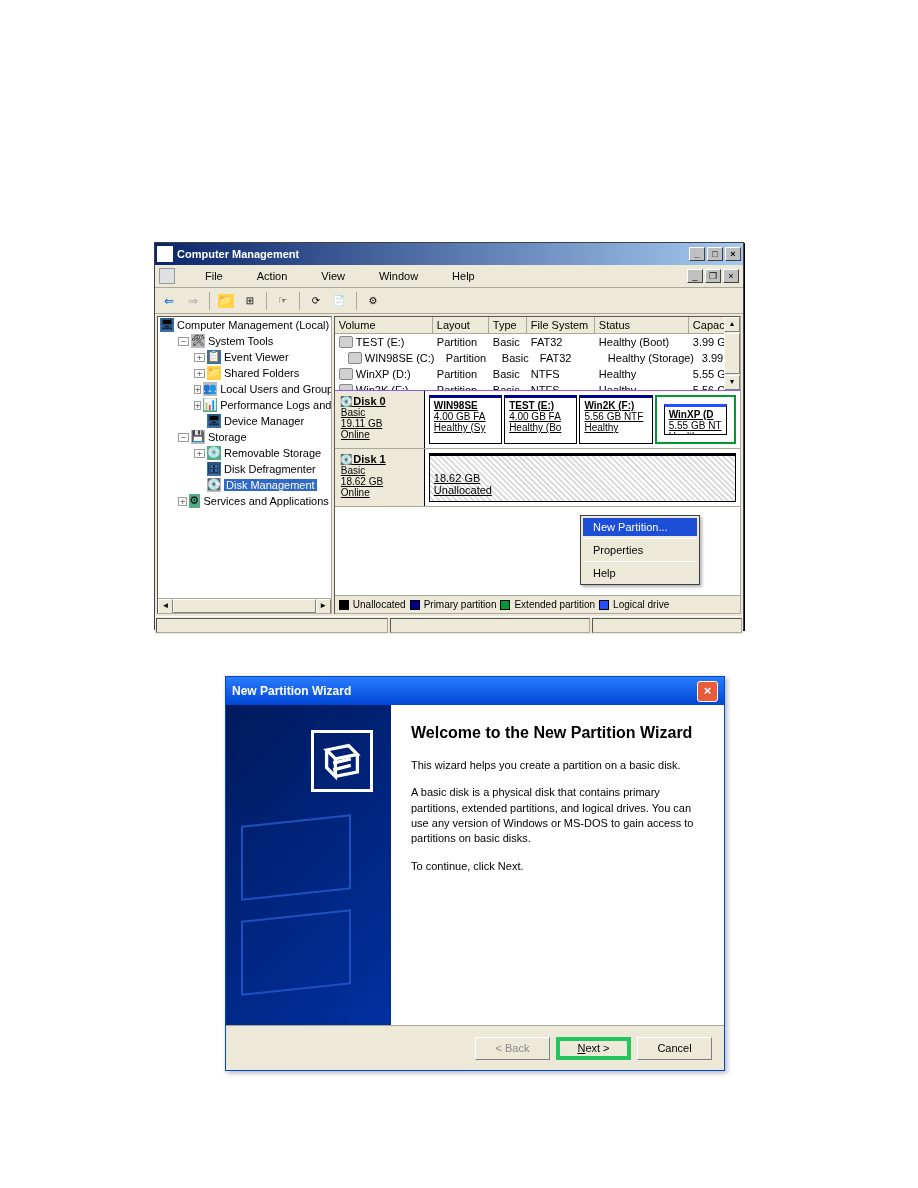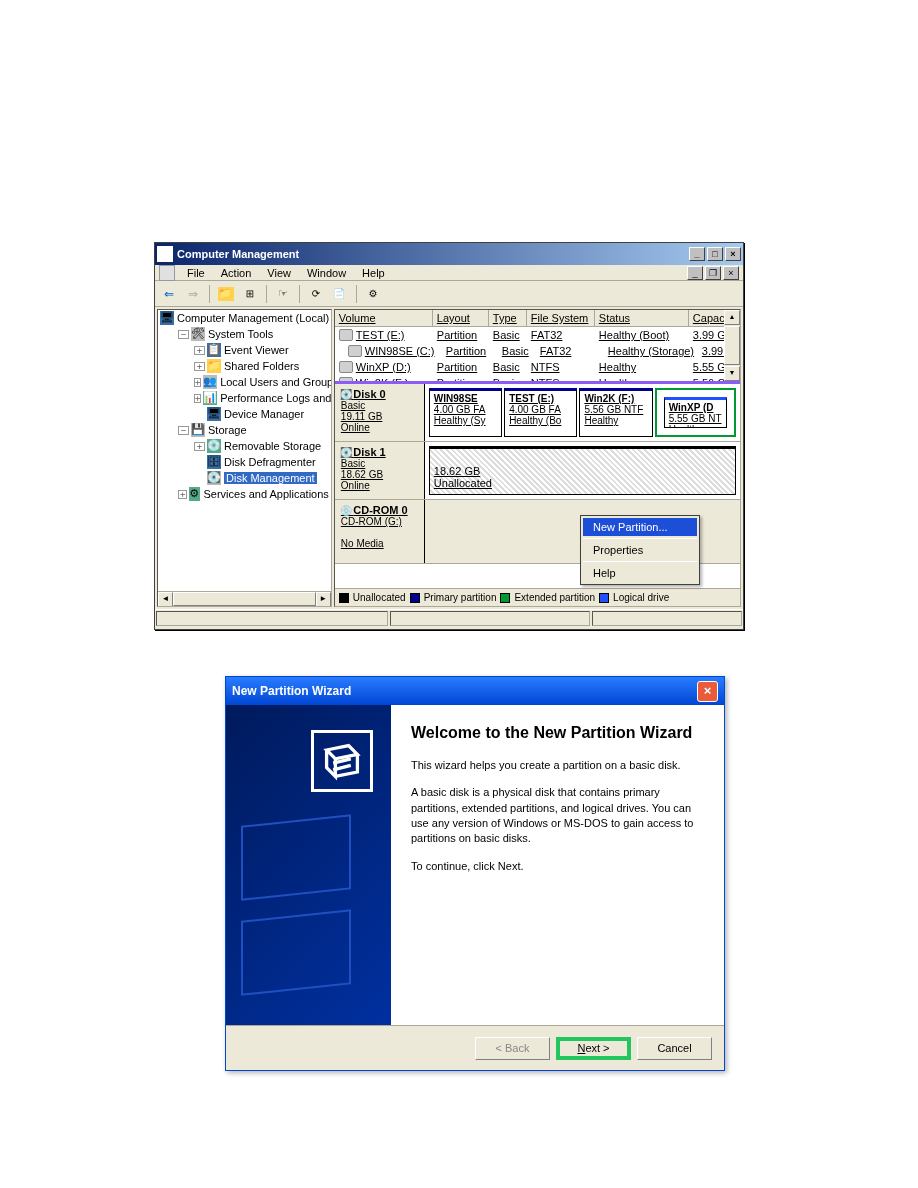--- a/index.html
+++ b/index.html
@@ -36,25 +36,26 @@
   .win-btn {
     width: 16px; height: 14px;
     background: #c0c0c0;
     border: 1px solid #fff;
     border-right-color:#404040; border-bottom-color:#404040;
     margin-left: 2px;
     font-size: 9px; text-align: center; line-height: 12px;
     color:#000; font-family: Arial;
   }
   .menubar {
-    height: 16px;
+    height: 23px;
     background: #ece9d8;
     display: flex; align-items: center;
     padding: 0 4px;
     border-bottom: 1px solid #aca899;
+    gap: 18px;
   }
   .menubar .mi { width:16px; height:16px; margin-right:4px; background:#e0e0e0; border:1px solid #999;}
   .menubar span { margin: 0 8px; }
   .mdi-btns { margin-left:auto; display:flex; }
   .toolbar {
     height: 26px;
     background: #ece9d8;
     display: flex; align-items: center;
     padding: 0 4px;
     border-bottom: 1px solid #aca899;
@@ -80,21 +81,21 @@
   .tree-item .sel { background:#316ac5; color:#fff; padding:0 2px;}
   .ind0{padding-left:2px;} .ind1{padding-left:18px;} .ind2{padding-left:34px;}
   .tree-scroll { position:absolute; bottom:0; left:0; right:0; height:15px; background:#e0e0e0; border-top:1px solid #aca899; display:flex;}
   .tree-scroll .sbtn{width:15px;height:15px;background:#ece9d8;border:1px solid #fff;border-right-color:#808080;border-bottom-color:#808080;text-align:center;font-size:8px;line-height:12px;}
   .right-pane { flex:1; margin:2px 2px 2px 0; border:1px inset #aca899; background:#fff; display:flex; flex-direction:column; position:relative;}
   .vol-header { display:flex; background:#ece9d8; height:17px; border-bottom:1px solid #aca899;}
   .vol-header .col { border-right:1px solid #aca899; padding:1px 4px; font-size:11px; display:flex; align-items:center;}
   .vol-row { display:flex; height:16px; align-items:center;}
   .vol-row .col { padding:0 4px; font-size:11px; overflow:hidden; white-space:nowrap; display:flex; align-items:center;}
   .vicon{width:14px;height:12px;background:#d0d0d0;border:1px solid #888;border-radius:2px;margin-right:3px;}
-  .vol-list { height: 74px; border-bottom:3px solid #8b5cf6; position:relative; overflow:hidden;text-decoration:underline;}
+  .vol-list { height: 74px; border-bottom:1px solid #8b5cf6; position:relative; overflow:hidden;}
   .vsb { position:absolute; right:0; top:0; width:16px; height:100%; background:#e8e8e8; display:flex; flex-direction:column;}
   .vsb .sbtn{height:15px;background:#ece9d8;border:1px solid #fff;border-right-color:#808080;border-bottom-color:#808080;text-align:center;font-size:7px;line-height:12px;}
   .vsb .thumb{flex:1; background:#ece9d8;border:1px solid #fff;border-right-color:#808080;border-bottom-color:#808080;margin:1px 0;}
   .disk-area { flex:1; background:#fff; overflow:hidden;text-decoration:underline;}
   .disk-row { display:flex; height:58px; border-bottom:1px solid #aca899;}
   .disk-label { width:90px; background:#ece9d8; border-right:1px solid #000; padding:4px 6px; font-size:10px;}
   .disk-label b{font-size:11px;}
   .disk-parts { flex:1; padding:4px; display:flex; gap:2px; position:relative;}
   .part { border:1px solid #000; flex:1; font-size:10px; padding:2px 4px; border-top:3px solid #00008b; overflow:hidden;}
   .part b{font-size:10px;}
@@ -377,28 +378,20 @@
             <span>Basic</span><br>
             <span>18.62 GB</span><br>
             <span>Online</span>
           </div>
           <div class="disk-parts">
             <div class="unalloc">
               <div style="margin-top:14px;"><span>18.62 GB</span><br><span>Unallocated</span></div>
             </div>
           </div>
         </div>
-        <div class="disk-row" style="height:64px;">
-          <div class="disk-label">
-            <span style="color:#888;">💿</span><b>CD-ROM 0</b><br>
-            <span>CD-ROM (G:)</span><br><br>
-            <span>No Media</span>
-          </div>
-          <div class="disk-parts" style="background:#ece9d8;"></div>
-        </div>
       </div>
       <div class="legend">
         <div class="lbox" style="background:#000;"></div>
           <span>Unallocated</span>
         <div class="lbox" style="background:#00008b;"></div>
           <span>Primary partition</span>
         <div class="lbox" style="background:#009933;"></div>
           <span>Extended partition</span>
         <div class="lbox" style="background:#2050ff;"></div>
           <span>Logical drive</span>

